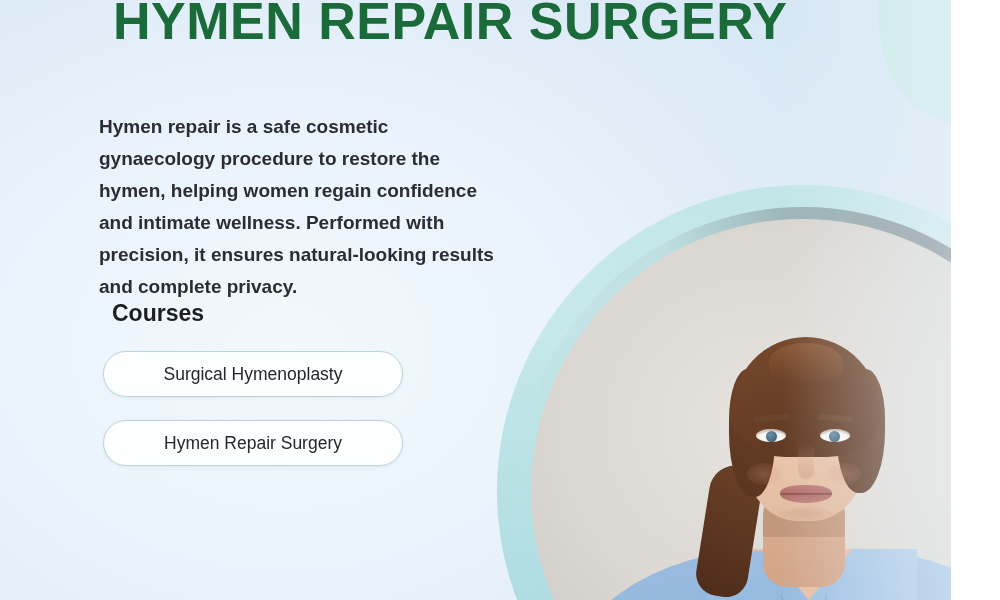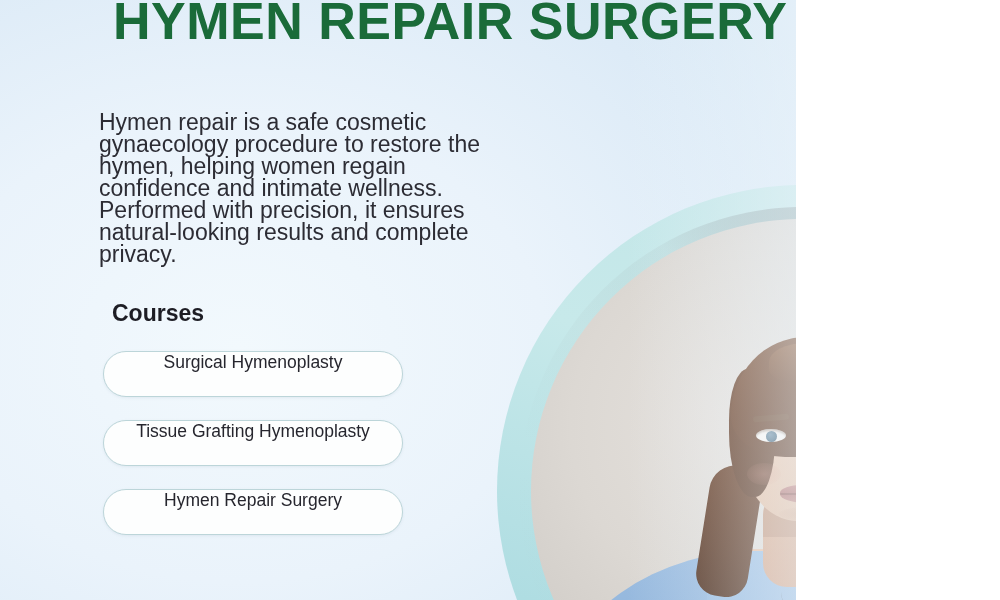--- a/index.html
+++ b/index.html
@@ -6,21 +6,21 @@
   * { margin:0; padding:0; box-sizing:border-box; }
 
   html, body {
     width:1000px; height:600px;
     overflow:hidden;
     font-family:"Liberation Sans", sans-serif;
   }
 
   #page {
     position:relative;
-    width:796px; height:600px;
+    width:951px; height:600px;
     overflow:hidden;
     background:
       radial-gradient(ellipse 680px 520px at 30% 58%, #F2F9FD 0%, #EAF3FB 45%, #DDEBF7 80%, #D6E7F4 100%),
       linear-gradient(115deg, #DCEAF6 0%, #EDF5FC 35%, #F4FAFD 60%, #E6F1F9 100%);
   }
 
   
   .blob-mint {
     position:absolute;
     top:-118px; left:876px;
@@ -240,40 +240,41 @@
   
   .title {
     position:absolute; left:113px; top:-9px;
     font-size:52px; font-weight:700; letter-spacing:0.5px;
     color:#1A6B39; white-space:nowrap;
     font-family:"Liberation Sans", sans-serif;
   }
   .lede {
     position:absolute; left:99px; top:111px;
     width:400px;
-    font-size:23px; line-height:22px;
+    font-size:19px; line-height:32px;
     color:#2C2C34;
     font-family:"Liberation Sans", sans-serif;
+    font-weight:bold;
   }
   .courses-heading {
     position:absolute; left:112px; top:300px;
     font-size:23px; font-weight:700; color:#1D1D24;
     font-family:"Liberation Sans", sans-serif;
   }
   .pill-list {
     position:absolute; left:103px; top:351px;
     width:300px;
   }
   .pill {
     width:300px; height:46px;
     margin-bottom:23px;
     border-radius:23px;
     background:#FDFEFE;
     border:1.3px solid #BCD5D9;
-    display:flex; justify-content:center;
+    display:flex; align-items:center; justify-content:center;
     font-size:17.5px; color:#26262E;
     box-shadow:0 1px 3px rgba(120,150,165,0.12);
     font-family:"Liberation Sans", sans-serif;
   }
 
   
   .edge-fade-r {
     position:absolute; right:0; top:0; width:170px; height:600px;
     background:linear-gradient(270deg, rgba(238,246,252,0.55) 0%, rgba(238,246,252,0) 100%);
     pointer-events:none;
@@ -336,20 +337,17 @@
 
   <p class="lede">Hymen repair is a safe cosmetic gynaecology procedure to restore the hymen, helping women regain confidence and intimate wellness. Performed with precision, it ensures natural-looking results and complete privacy.</p>
 
   <h2 class="courses-heading">Courses</h2>
 
   <div class="pill-list">
     <div class="pill">
       <span>Surgical Hymenoplasty</span>
     </div>
     <div class="pill">
-      <span>Tissue Grafting Hymenoplasty</span>
-    </div>
-    <div class="pill">
       <span>Hymen Repair Surgery</span>
     </div>
   </div>
 
 </div>
 
 </body></html>

